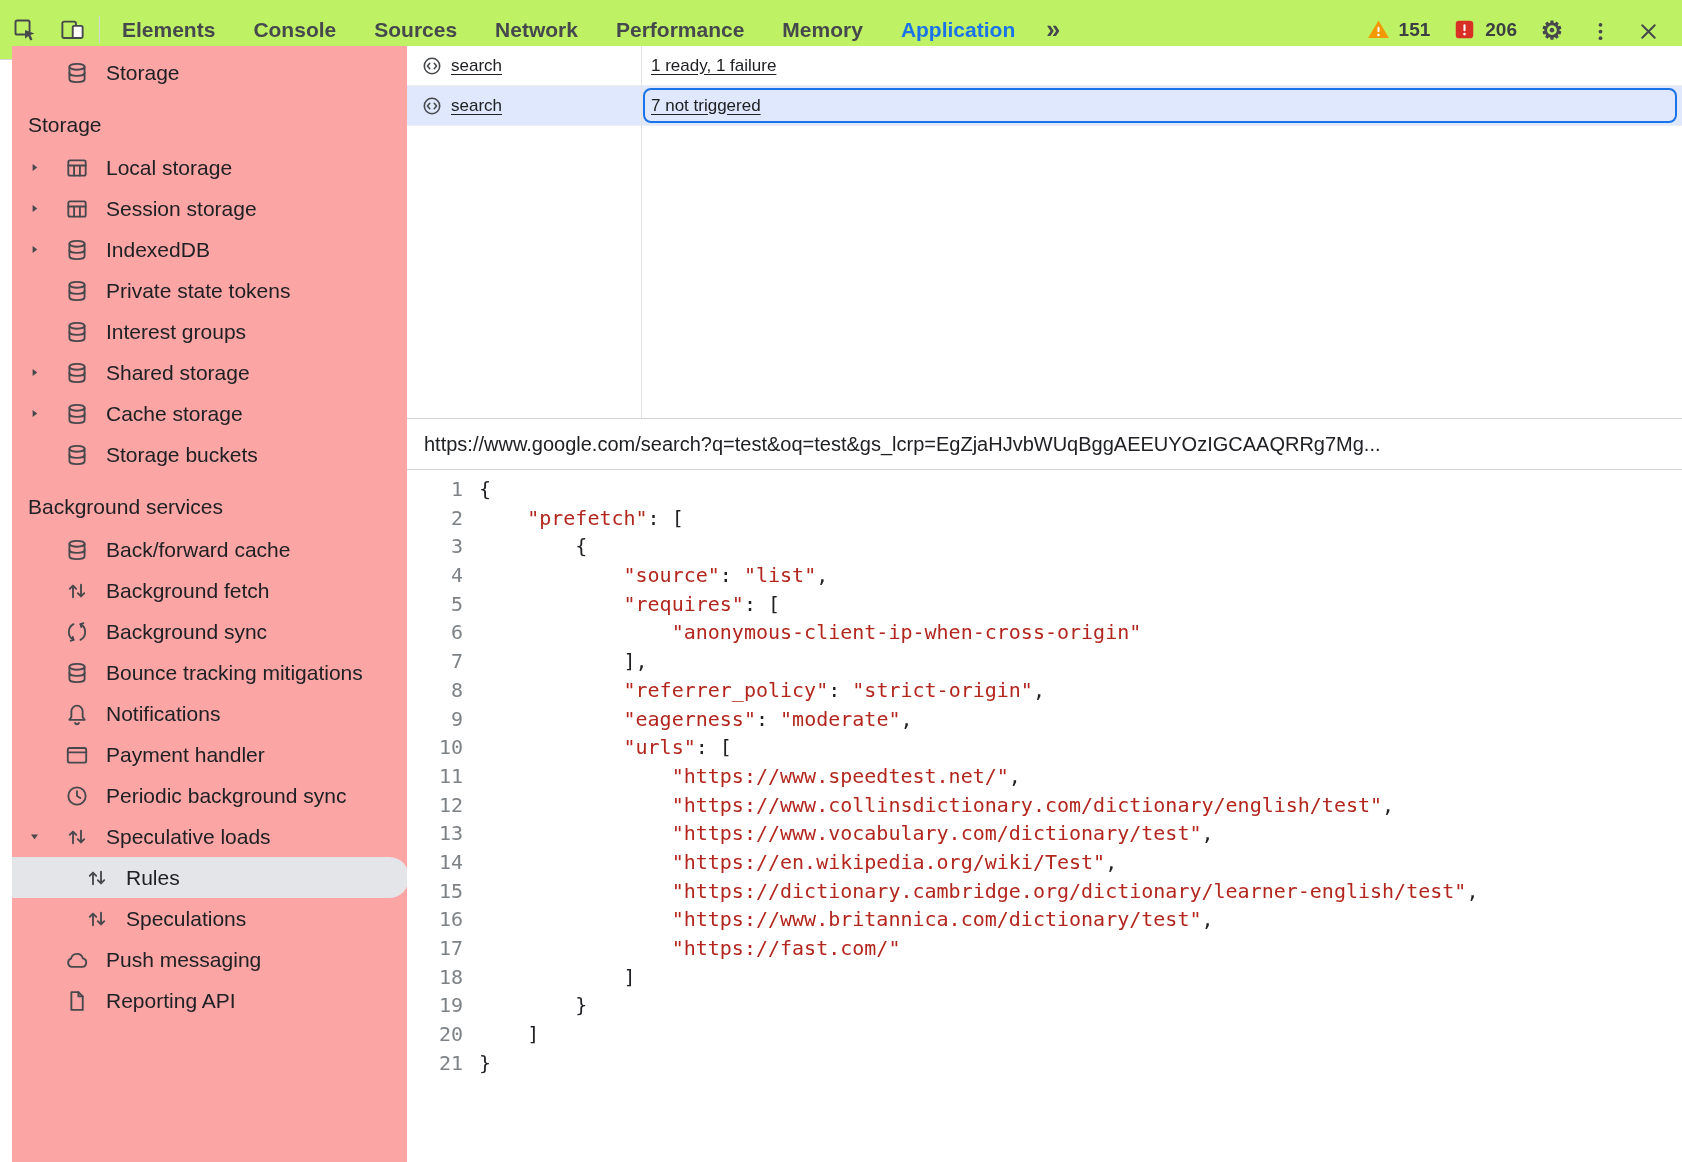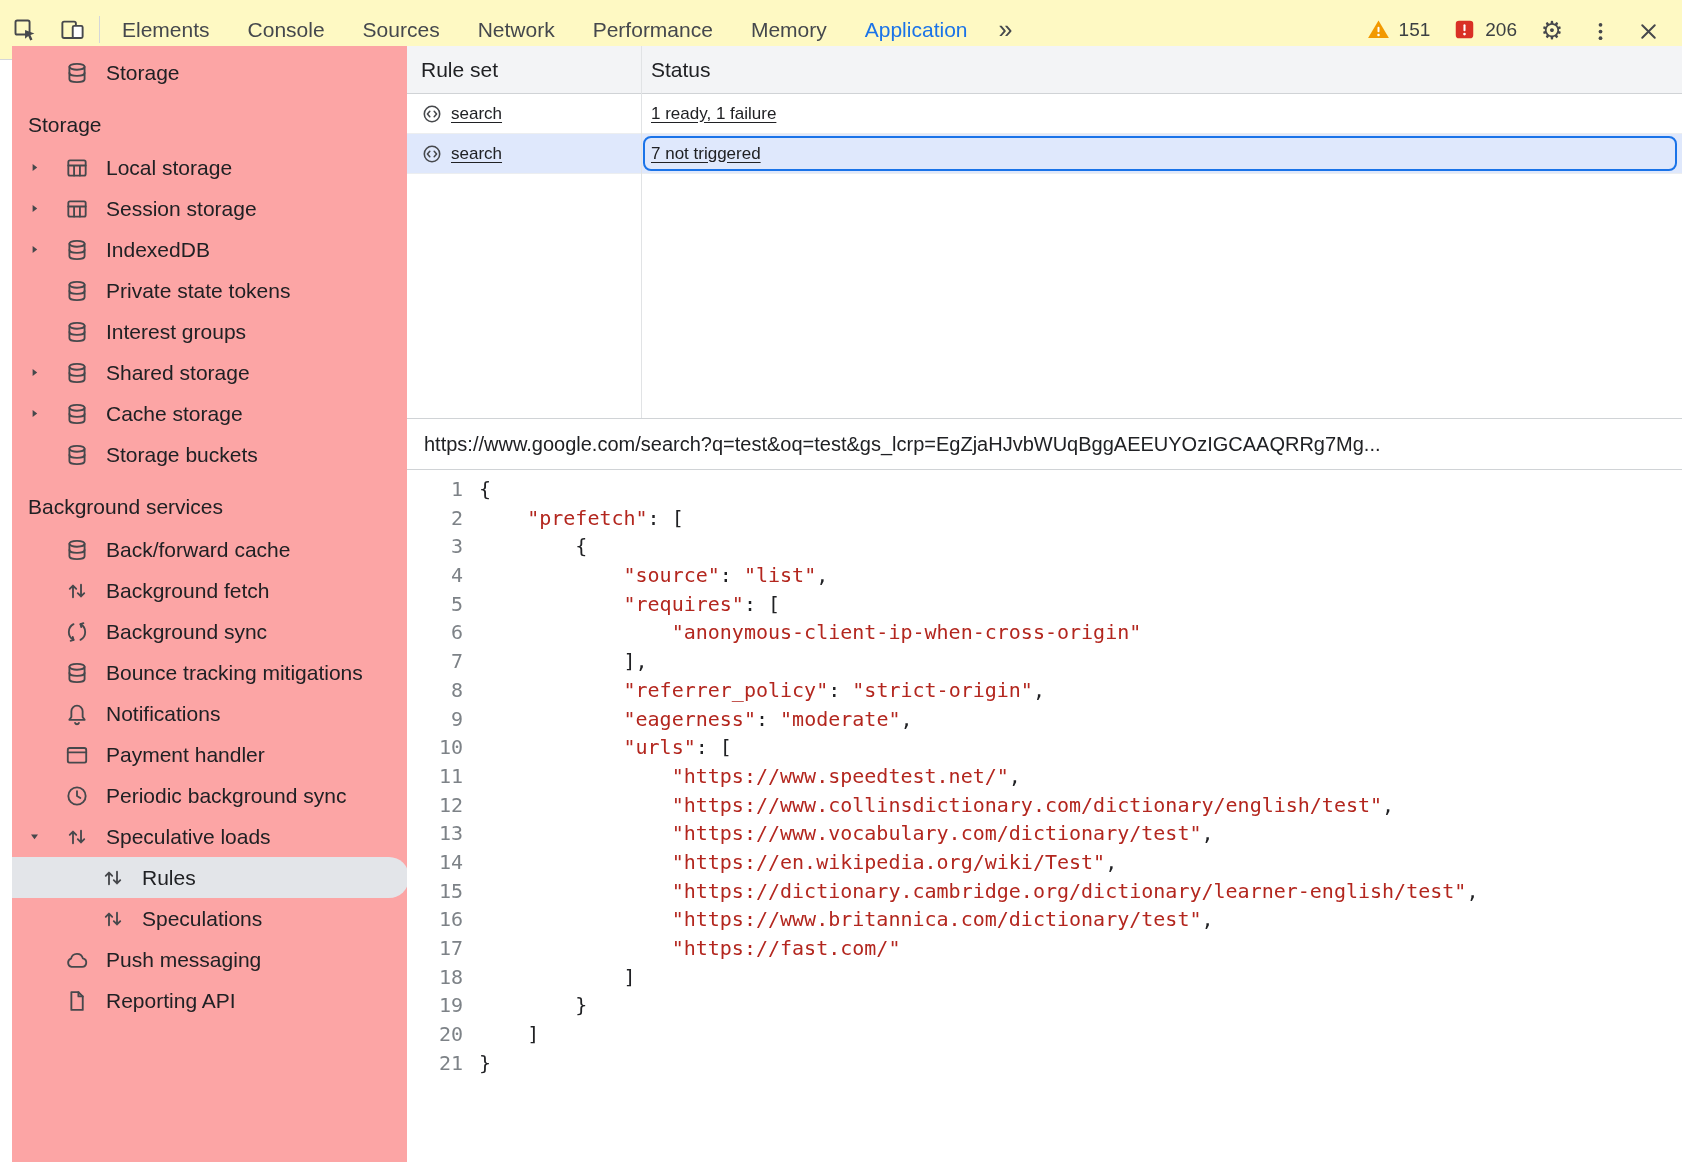--- a/index.html
+++ b/index.html
@@ -9,21 +9,21 @@
     --error-red:#d93025;
     --json-string-red:#b3261e;
     --selection-row-bg:#dfe8fc;
     --selected-item-bg:#e3e5e9;
   }
   html,body{background:#fff;}
   body{font-family:"Liberation Sans",sans-serif;color:#202124;}
   #app{position:relative;width:1682px;height:1162px;background:#fff;overflow:hidden;}
 
   
-  .toolbar{position:absolute;top:0;left:0;width:100%;height:60px;display:flex;align-items:stretch;border-bottom:1px solid #d4d7da;background:#fef9c3;}
+  .toolbar{position:absolute;top:0;left:0;width:100%;height:60px;display:flex;align-items:stretch;border-bottom:1px solid #d4d7da;background:#bef264;font-weight:bold;}
   .tb-btn{display:flex;align-items:center;justify-content:center;width:48px;height:100%;cursor:pointer;}
   .tb-btn svg{width:27px;height:27px;}
   .tb-sep{width:1px;height:27px;background:#d4d7da;align-self:center;margin:0 3px;}
   .tabs{display:flex;align-items:stretch;height:100%;}
   .tab{display:flex;align-items:center;padding:3px 19px 0;font-size:21px;color:#45484d;cursor:pointer;border-bottom:3px solid transparent;white-space:nowrap;}
   .tab.active{color:var(--accent-blue);border-bottom-color:var(--accent-blue);}
   .tab-more{display:flex;align-items:center;padding:0 12px;font-size:25px;color:#45484d;cursor:pointer;}
   .tb-right{margin-left:auto;display:flex;align-items:center;gap:4px;padding-right:12px;}
   .count-badge{display:flex;align-items:center;gap:8px;font-size:19px;color:#3c4043;cursor:pointer;padding:0 9px;}
   .count-badge svg{width:25px;height:25px;}
@@ -33,21 +33,21 @@
   
   .oi{width:100%;height:100%;fill:none;stroke:#46484c;stroke-width:1.7;stroke-linecap:round;stroke-linejoin:round;display:block;}
 
   
   .sidebar{position:absolute;top:46px;left:12px;width:406px;height:1116px;border-right:1px solid #d4d7da;background:#fca5a5;overflow:hidden;padding-top:6px;}
   .side-item{display:flex;align-items:center;height:41px;padding-left:16px;font-size:21px;color:#202124;cursor:pointer;}
   .twisty{width:36px;display:flex;align-items:center;flex:none;}
   .twisty svg{width:13px;height:13px;fill:#46484c;}
   .s-icon{width:26px;height:26px;margin-right:16px;flex:none;}
   .s-label{white-space:nowrap;}
-  .side-item.child{padding-left:52px;}
+  .side-item.child{padding-left:36px;}
   .side-item.selected{background:var(--selected-item-bg);border-radius:0 20px 20px 0;margin-right:8px;}
   .section-title{font-size:21px;color:#202124;padding-left:16px;margin:20px 0 10px;}
 
   
   .main{position:absolute;top:46px;left:407px;width:1275px;height:1116px;display:flex;flex-direction:column;background:#fff;}
   .rules-table{position:relative;height:373px;border-bottom:1px solid #d0d3d6;}
   .col-divider{position:absolute;top:0;bottom:0;left:234px;width:1px;background:#e1e3e5;}
   .rt-header{display:flex;height:48px;background:#f3f4f6;border-bottom:1px solid #d0d3d6;align-items:center;font-size:21px;color:#202124;}
   .rt-name{width:234px;padding-left:14px;display:flex;align-items:center;flex:none;}
   .rt-status{flex:1;padding-left:10px;display:flex;align-items:center;position:relative;}
@@ -402,24 +402,20 @@
           </svg>
         </span>
       <span class="s-label">Reporting API</span>
     </div>
   </aside>
 
   <main class="main">
 
     <section class="rules-table">
       <div class="col-divider"></div>
-      <div class="rt-header">
-        <div class="rt-name">Rule set</div>
-        <div class="rt-status">Status</div>
-      </div>
 
       <div class="rt-row">
         <div class="rt-name">
           <span class="rs-icon">
               <svg class="oi">
                 <use href="#i-codecircle"></use>
               </svg>
             </span>
           <a class="rt-link">search</a>
         </div>

